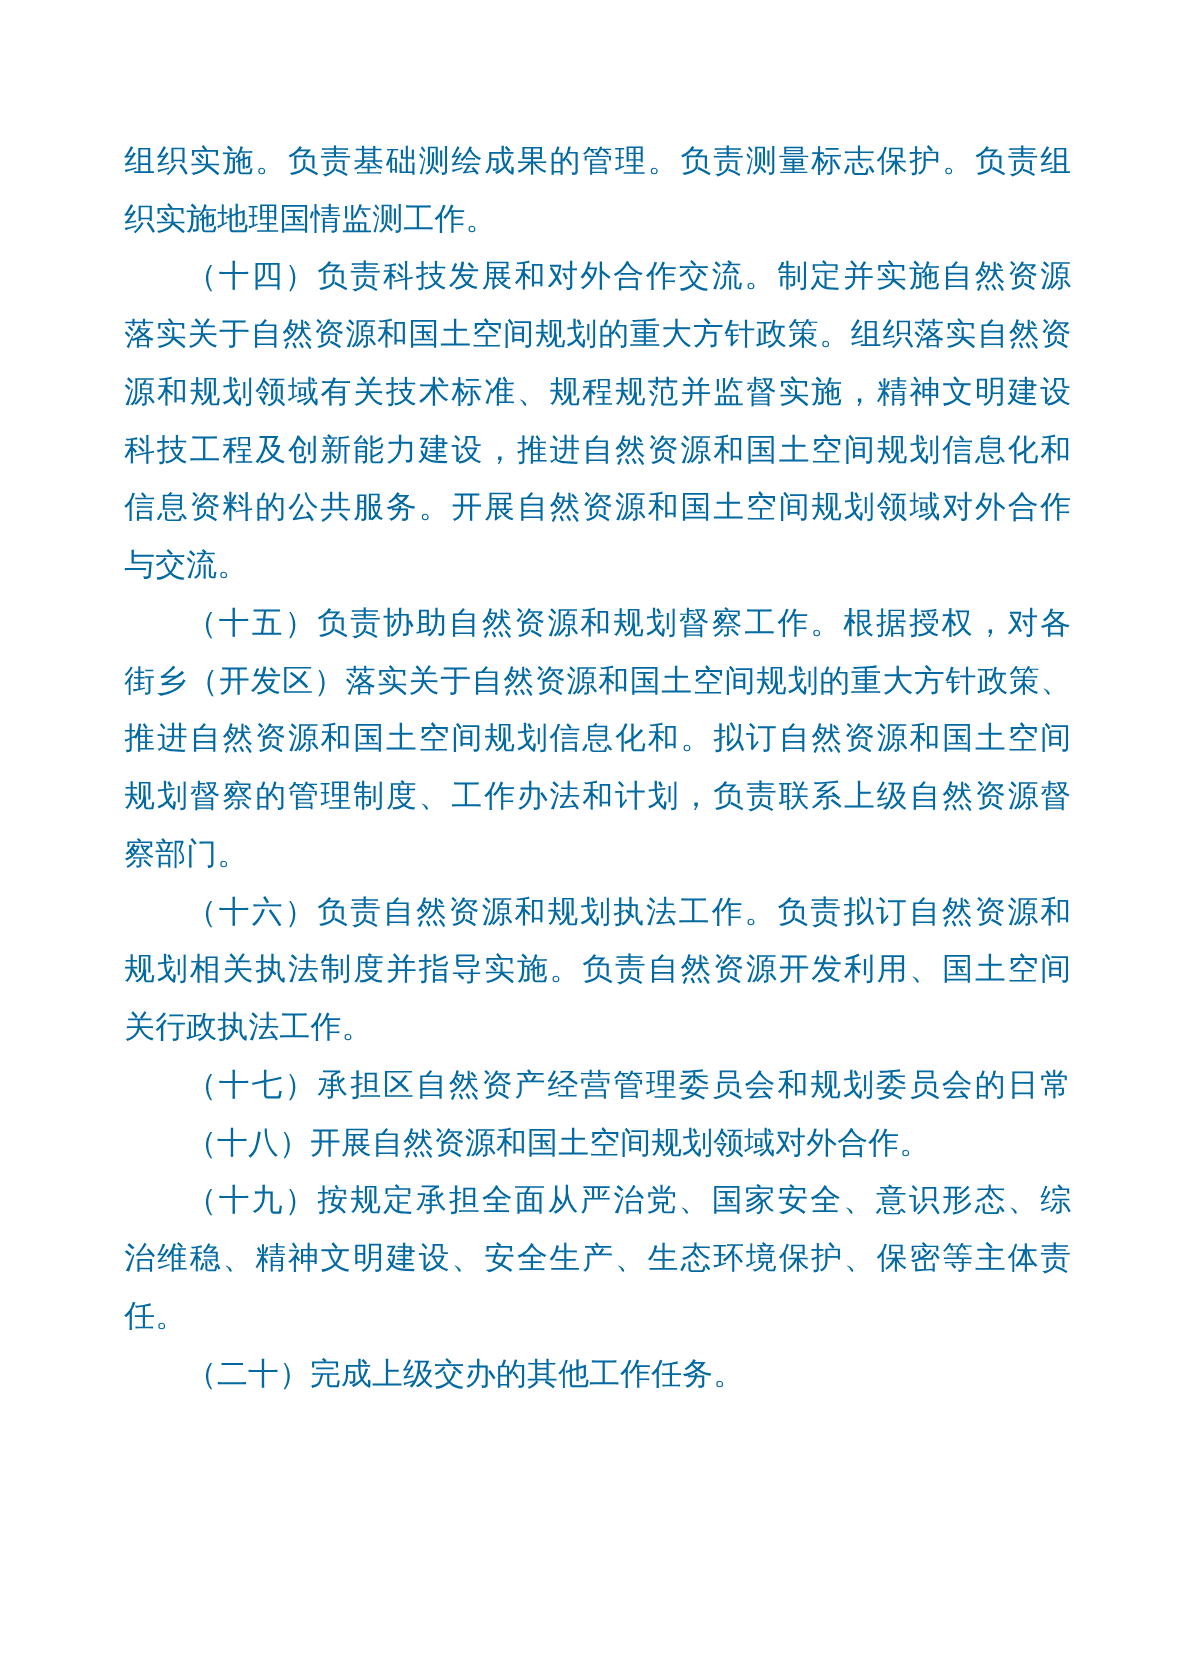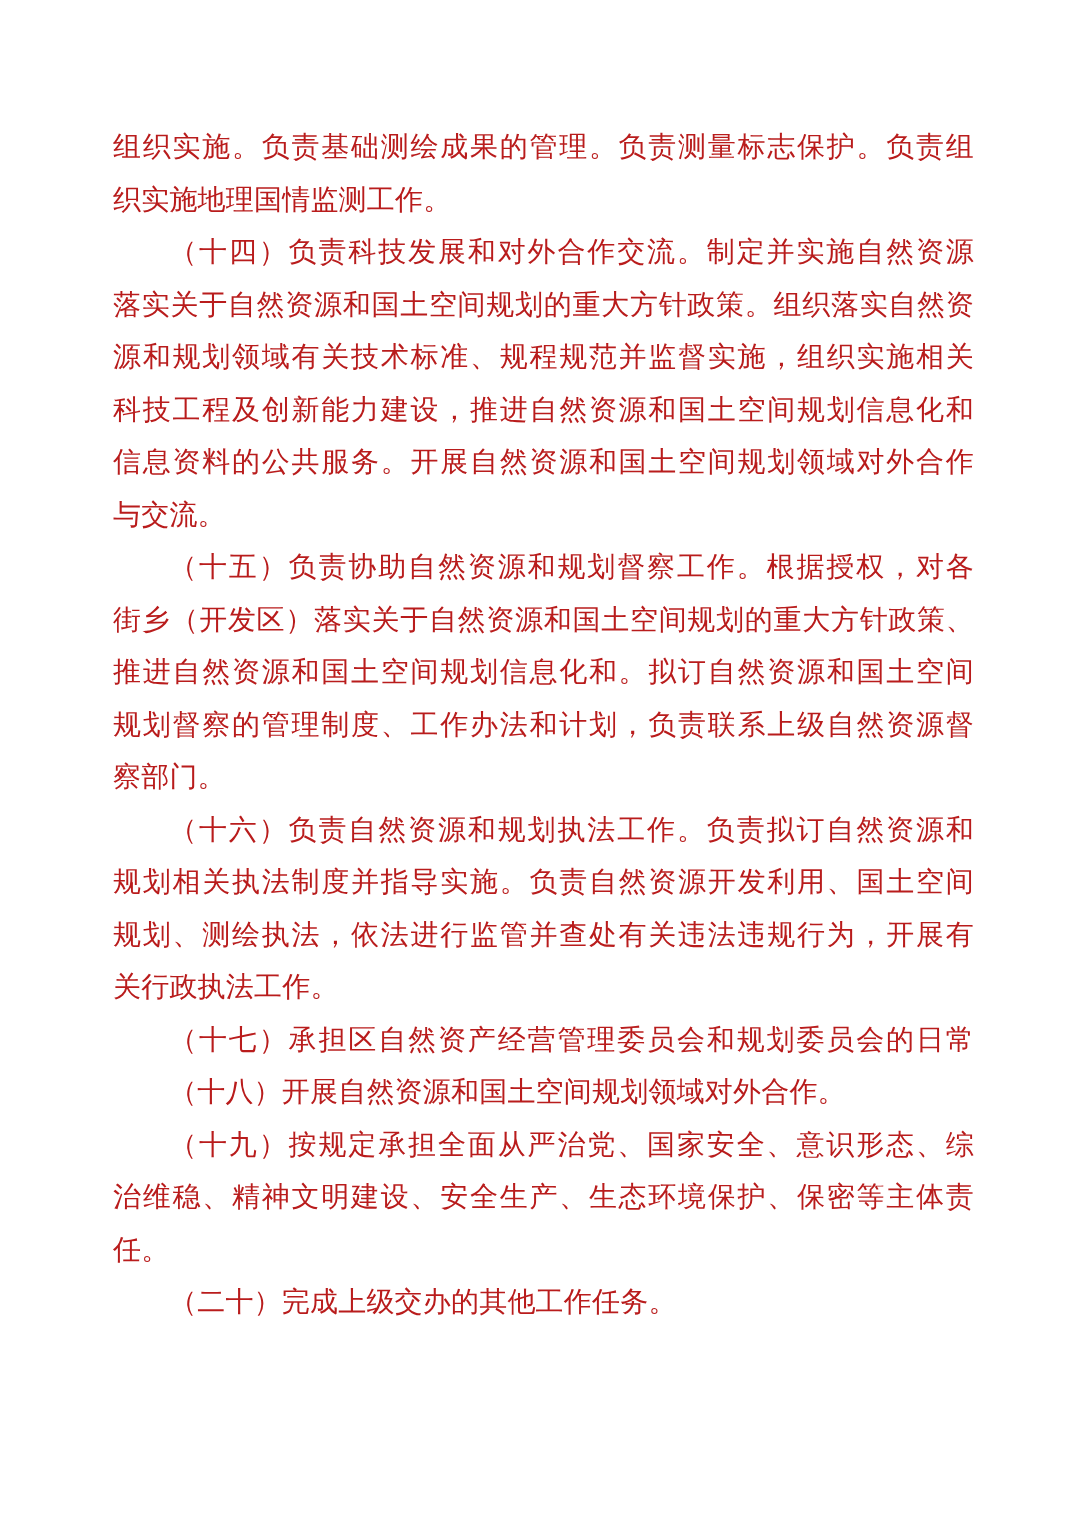--- a/index.html
+++ b/index.html
@@ -14,21 +14,21 @@
     width: 1074px;
     height: 1520px;
     background: #ffffff;
     overflow: hidden;
   }
   .doc-body {
     position: absolute;
     top: 121px;
     left: 113px;
     width: 861px;
-    color: #b91c1c;
+    color: #0369a1;
     font-size: 28px;
   }
   .para { margin: 0; }
   .line {
     height: 52.5px;
     line-height: 52.5px;
     text-align: justify;
     
     text-align-last: justify;
     text-justify: inter-ideograph;
@@ -50,38 +50,37 @@
   <div class="doc-body">
 
     <div class="para">
       <div class="line">组织实施。负责基础测绘成果的管理。负责测量标志保护。负责组</div>
       <div class="line short">织实施地理国情监测工作。</div>
     </div>
 
     <div class="para">
       <div class="line indent">（十四）负责科技发展和对外合作交流。制定并实施自然资源</div>
       <div class="line">落实关于自然资源和国土空间规划的重大方针政策。组织落实自然资</div>
-      <div class="line">源和规划领域有关技术标准、规程规范并监督实施，组织实施相关</div>
+      <div class="line">源和规划领域有关技术标准、规程规范并监督实施，精神文明建设</div>
       <div class="line">科技工程及创新能力建设，推进自然资源和国土空间规划信息化和</div>
       <div class="line">信息资料的公共服务。开展自然资源和国土空间规划领域对外合作</div>
       <div class="line short">与交流。</div>
     </div>
 
     <div class="para">
       <div class="line indent">（十五）负责协助自然资源和规划督察工作。根据授权，对各</div>
       <div class="line">街乡（开发区）落实关于自然资源和国土空间规划的重大方针政策、</div>
       <div class="line">推进自然资源和国土空间规划信息化和。拟订自然资源和国土空间</div>
       <div class="line">规划督察的管理制度、工作办法和计划，负责联系上级自然资源督</div>
       <div class="line short">察部门。</div>
     </div>
 
     <div class="para">
       <div class="line indent">（十六）负责自然资源和规划执法工作。负责拟订自然资源和</div>
       <div class="line">规划相关执法制度并指导实施。负责自然资源开发利用、国土空间</div>
-      <div class="line">规划、测绘执法，依法进行监管并查处有关违法违规行为，开展有</div>
       <div class="line short">关行政执法工作。</div>
     </div>
 
     <div class="para">
       <div class="line indent">（十七）承担区自然资产经营管理委员会和规划委员会的日常</div>
     </div>
 
     <div class="para">
       <div class="line short indent">（十八）开展自然资源和国土空间规划领域对外合作。</div>
     </div>

